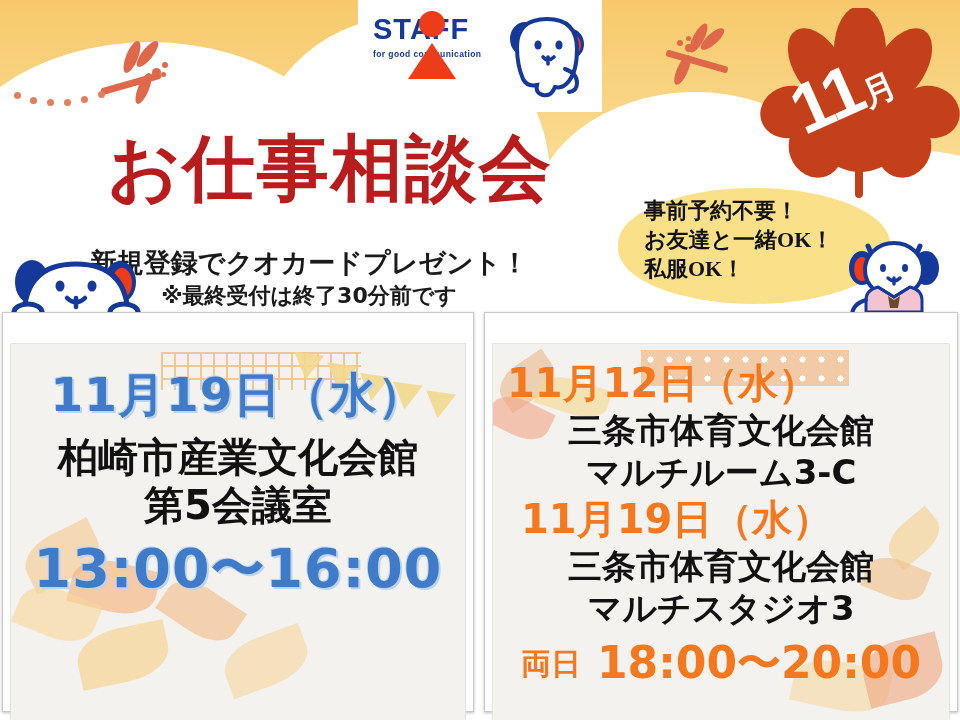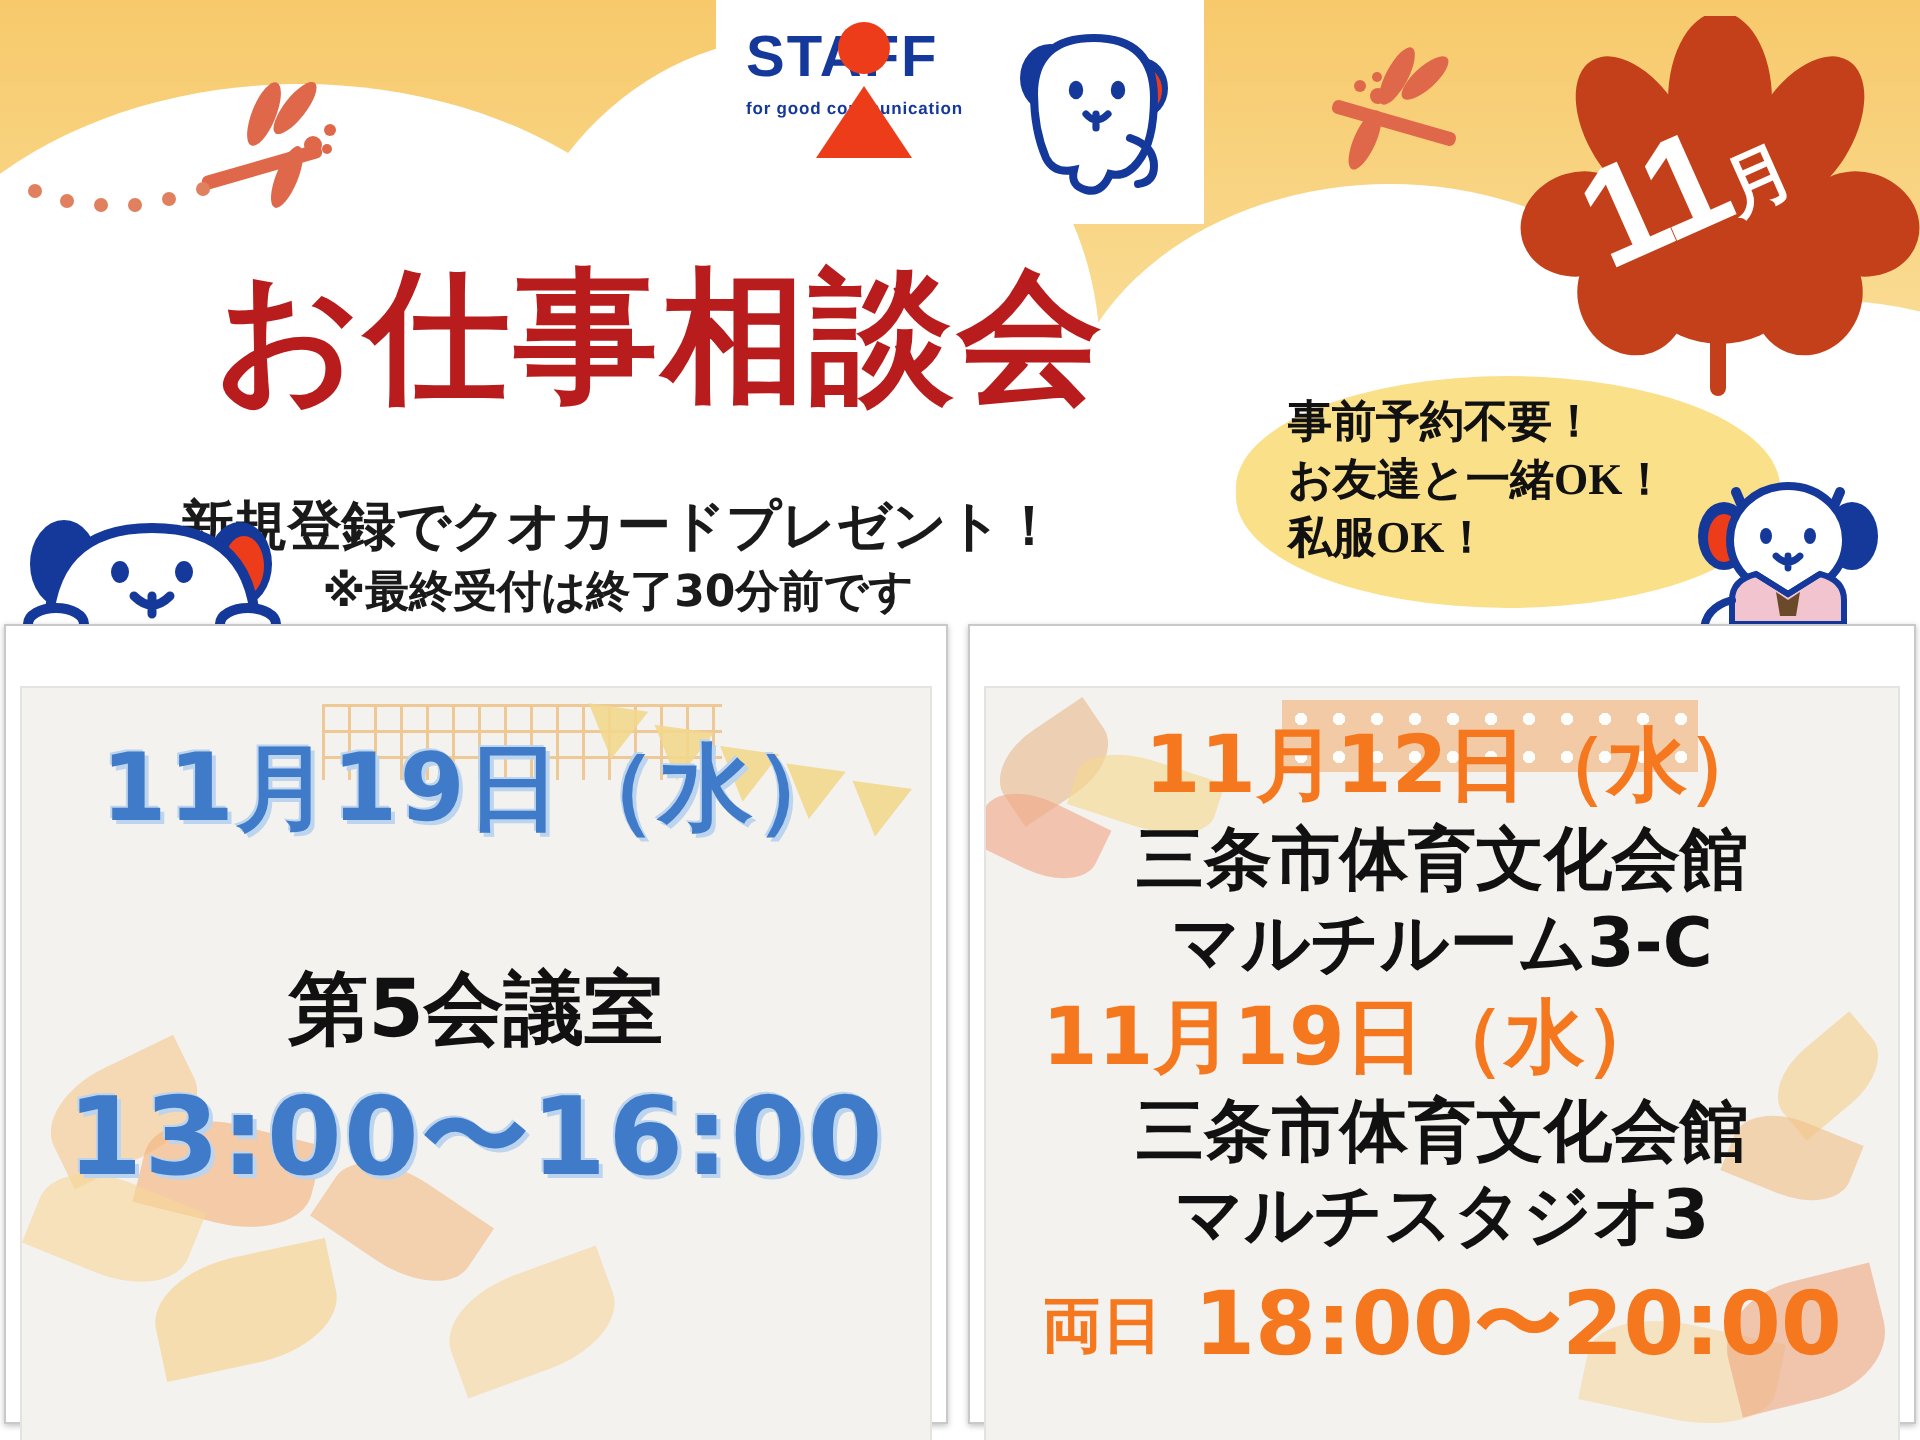--- a/index.html
+++ b/index.html
@@ -99,21 +99,21 @@
     font-family:"DejaVu Sans",sans-serif;font-weight:bold;line-height:1.06;z-index:4;}
   .blue{color:#3f7bc8;text-shadow:2px 2px 0 #bcd4ee,-1px -1px 0 #bcd4ee;}
   .orange{color:#f5781e;}
   .black{color:#111;}
 
   .l-date{top:26px;font-size:47px;letter-spacing:1px;}
   .l-venue{top:92px;font-size:40px;}
   .l-room{top:140px;font-size:40px;}
   .l-time{top:196px;font-size:54px;letter-spacing:1px;}
 
-  .r-date1{top:18px;font-size:40px;letter-spacing:0px;text-align:center;padding-left:14px;box-sizing:border-box;}
+  .r-date1{top:18px;font-size:40px;letter-spacing:0px;text-align:left;padding-left:14px;box-sizing:border-box;}
   .r-venue1{top:68px;font-size:34px;}
   .r-room1{top:110px;font-size:34px;}
   .r-date2{top:154px;font-size:40px;text-align:left;padding-left:28px;box-sizing:border-box;}
   .r-venue2{top:204px;font-size:34px;}
   .r-room2{top:246px;font-size:34px;}
   .r-time{top:296px;font-size:44px;text-align:center;}
   .r-time .lbl{font-size:30px;margin-right:16px;vertical-align:4px;}
 </style>
 </head>
 <body>
@@ -248,20 +248,21 @@
         <i style="left:136px;top:22px;"></i>
       </div>
       <div class="leaf bgart" style="left:12px;top:188px;width:78px;height:48px;background:#f6c98f;transform:rotate(-26deg);"></div>
       <div class="leaf bgart" style="left:60px;top:218px;width:86px;height:50px;background:#f3b27b;transform:rotate(14deg);"></div>
       <div class="leaf bgart" style="left:6px;top:246px;width:80px;height:48px;background:#f7d79a;transform:rotate(22deg);"></div>
       <div class="leaf bgart" style="left:66px;top:284px;width:92px;height:54px;background:#f6d089;transform:rotate(-12deg);"></div>
       <div class="leaf bgart" style="left:150px;top:244px;width:80px;height:46px;background:#f4bd86;transform:rotate(34deg);"></div>
       <div class="leaf bgart" style="left:212px;top:292px;width:86px;height:50px;background:#f7d7a2;transform:rotate(-20deg);"></div>
 
       <div class="ptxt l-date blue">11月19日（水）</div>
+      <div class="ptxt l-venue black">柏崎市産業文化会館</div>
       <div class="ptxt l-room black">第5会議室</div>
       <div class="ptxt l-time blue">13:00〜16:00</div>
     </div>
   </div>
 
   <div class="panel panel-right">
     <div class="panel-in">
       <div class="dot-tape bgart" style="left:148px;top:6px;width:208px;height:36px;"></div>
       <div class="leaf bgart" style="left:4px;top:18px;width:60px;height:38px;background:#e8b98e;transform:rotate(-34deg);"></div>
       <div class="leaf bgart" style="left:44px;top:36px;width:72px;height:34px;background:#f4d98e;transform:rotate(18deg);"></div>

